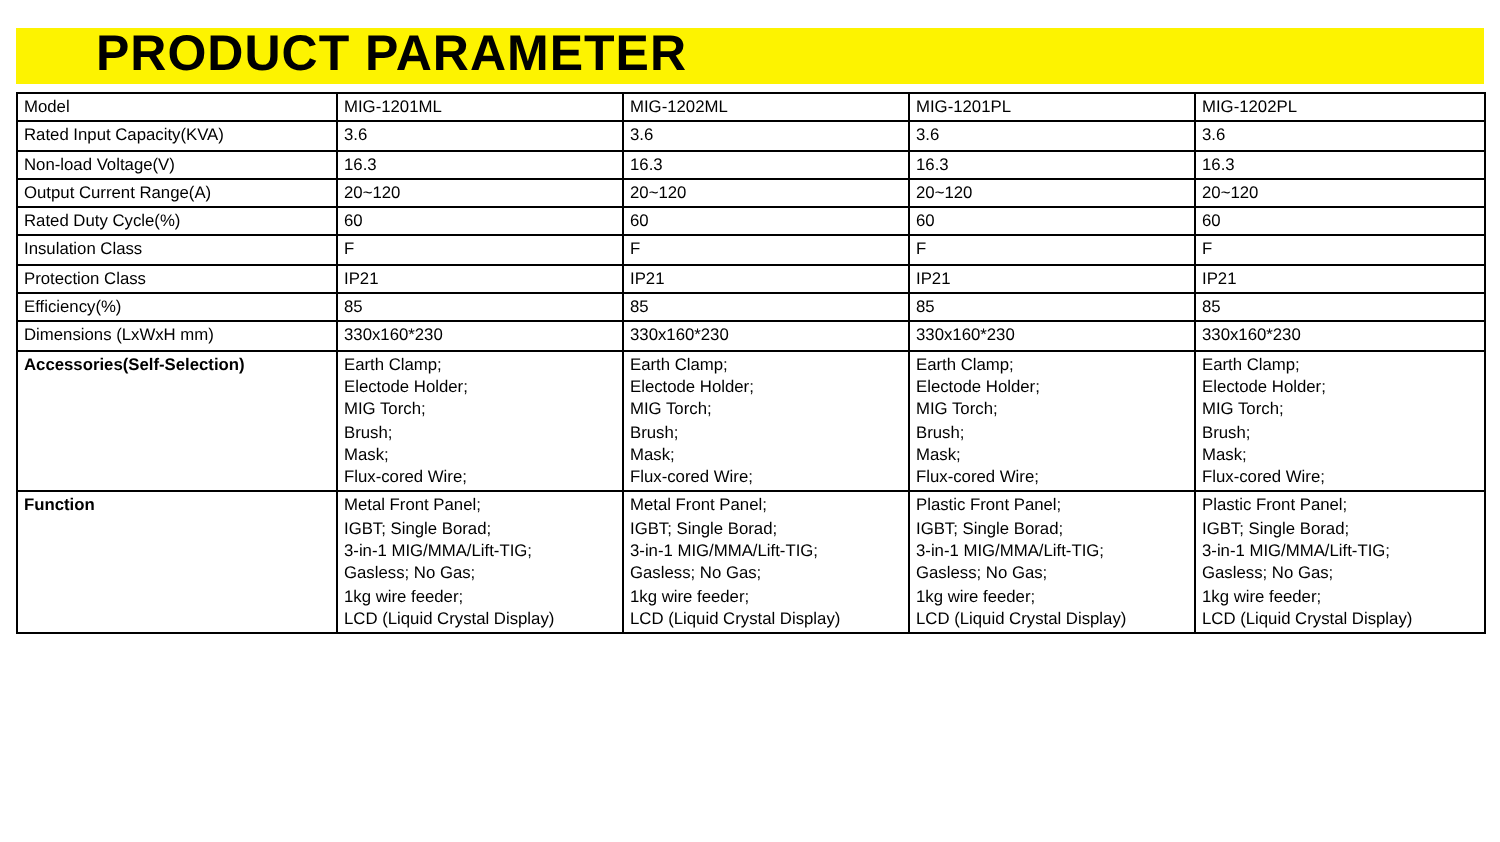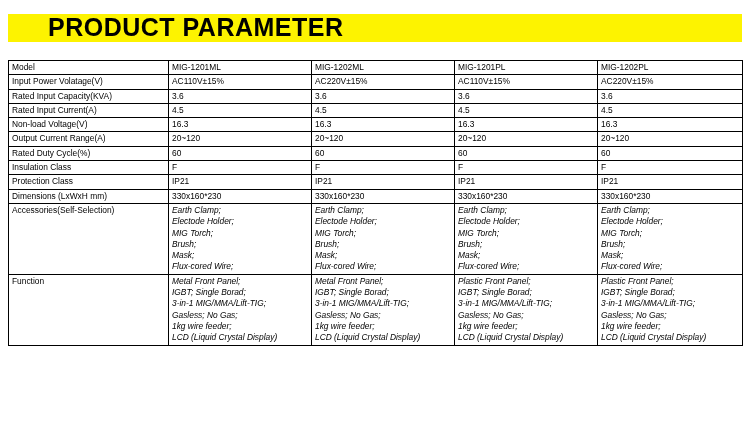--- a/index.html
+++ b/index.html
@@ -43,21 +43,21 @@
     letter-spacing: 0.5px;
     color: #000000;
     font-family: "Liberation Sans", sans-serif;
     line-height: 30px;
     white-space: nowrap;
   }
   
   .table-wrap {
     position: absolute;
     left: 8px;
-    top: 60px;
+    top: 46px;
     width: 734px;
   }
   table.spec {
     border-collapse: collapse;
     table-layout: fixed;
     width: 734px;
     font-size: 8.4px;
     color: #000000;
   }
   table.spec td {
@@ -68,22 +68,22 @@
     font-size: 8.4px;
     font-family: "Liberation Sans", sans-serif;
     white-space: pre-line;
   }
   col.c0 { width: 160px; }
   col.c1 { width: 143px; }
   col.c2 { width: 143px; }
   col.c3 { width: 143px; }
   col.c4 { width: 145px; }
   td.label { }
-  td.multiline { vertical-align: top; font-style: italic; }
-  td.vmiddle { vertical-align: middle; }
+  td.multiline { vertical-align: top; }
+  td.vmiddle { vertical-align: middle; font-weight: bold; }
   tr.tall td { height: 11px; }
 </style>
 </head>
 <body>
 
 <div class="page">
 
   <div class="banner">
     <div class="banner-bar"></div>
     <div class="banner-title">PRODUCT PARAMETER</div>
@@ -100,41 +100,27 @@
       </colgroup>
       <tbody>
         <tr class="tall">
           <td class="label">Model</td>
           <td>MIG-1201ML</td>
           <td>MIG-1202ML</td>
           <td>MIG-1201PL</td>
           <td>MIG-1202PL</td>
         </tr>
         <tr class="tall">
-          <td class="label">Input Power Volatage(V)</td>
-          <td>AC110V±15%</td>
-          <td>AC220V±15%</td>
-          <td>AC110V±15%</td>
-          <td>AC220V±15%</td>
-        </tr>
-        <tr class="tall">
           <td class="label">Rated Input Capacity(KVA)</td>
           <td>3.6</td>
           <td>3.6</td>
           <td>3.6</td>
           <td>3.6</td>
         </tr>
         <tr class="tall">
-          <td class="label">Rated Input Current(A)</td>
-          <td>4.5</td>
-          <td>4.5</td>
-          <td>4.5</td>
-          <td>4.5</td>
-        </tr>
-        <tr class="tall">
           <td class="label">Non-load Voltage(V)</td>
           <td>16.3</td>
           <td>16.3</td>
           <td>16.3</td>
           <td>16.3</td>
         </tr>
         <tr class="tall">
           <td class="label">Output Current Range(A)</td>
           <td>20~120</td>
           <td>20~120</td>
@@ -154,20 +140,27 @@
           <td>F</td>
           <td>F</td>
           <td>F</td>
         </tr>
         <tr class="tall">
           <td class="label">Protection Class</td>
           <td>IP21</td>
           <td>IP21</td>
           <td>IP21</td>
           <td>IP21</td>
+        </tr>
+        <tr class="tall">
+          <td class="label">Efficiency(%)</td>
+          <td>85</td>
+          <td>85</td>
+          <td>85</td>
+          <td>85</td>
         </tr>
         <tr class="tall">
           <td class="label">Dimensions (LxWxH mm)</td>
           <td>330x160*230</td>
           <td>330x160*230</td>
           <td>330x160*230</td>
           <td>330x160*230</td>
         </tr>
         <tr>
           <td class="label vmiddle">Accessories(Self-Selection)</td>

